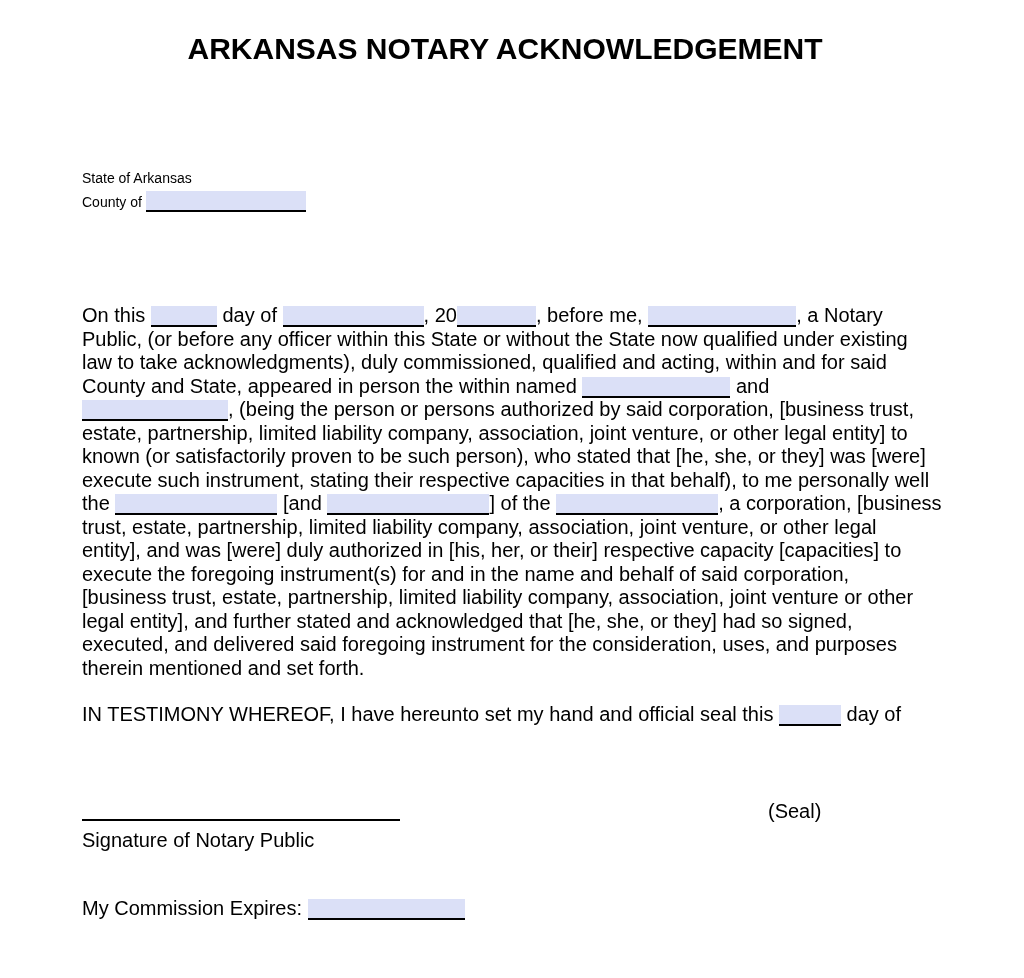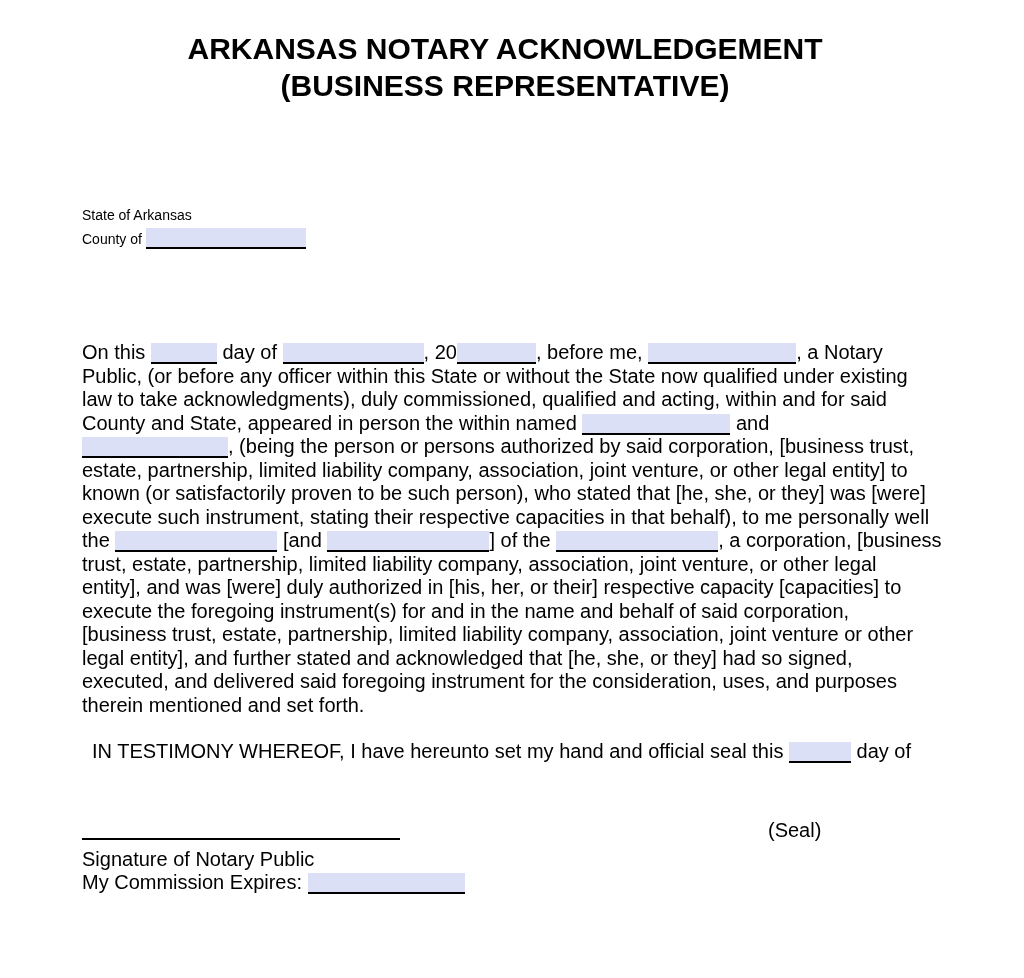--- a/index.html
+++ b/index.html
@@ -22,60 +22,59 @@
     padding-top: 30px;
     text-align: center;
     font-weight: bold;
     font-size: 30px;
     line-height: 37px;
     letter-spacing: 0px;
   }
   .jurisdiction { margin-top: 100px; font-size: 14px; line-height: 23.5px; }
   .par { font-size: 20px; line-height: 23.5px; }
   .acknowledgment { margin-top: 90px; }
-  .testimony-par { margin-top: 23px; margin-left: 10px; }
+  .testimony-par { margin-top: 23px; }
   .line { white-space: pre; }
   .blank {
     display: inline-block;
     height: 19px;
     background: #dbe0f7;
     border-bottom: 2px solid #000000;
     vertical-align: -5px;
   }
   .sig-row {
-    margin-top: 55px;
+    margin-top: 73px;
     position: relative;
     height: 24px;
     font-size: 20px;
     line-height: 23.5px;
   }
   .sig-line {
     position: absolute;
     left: 0;
     bottom: 3px;
     width: 318px;
     height: 0;
     border-top: 2px solid #000000;
   }
   .seal {
     position: absolute;
     left: 686px;
     top: 0;
   }
   .sig-label-row { margin-top: 5px; font-size: 20px; line-height: 23.5px; }
-  .commission-row { font-size: 20px; line-height: 23.5px; }
+  .commission-row { margin-top: 45px; font-size: 20px; line-height: 23.5px; }
 </style>
 </head>
 <body>
 
 <div class="page">
 
   <div class="title-block">
     <div>ARKANSAS NOTARY ACKNOWLEDGEMENT</div>
-    <div>(BUSINESS REPRESENTATIVE)</div>
   </div>
 
   <div class="jurisdiction">
     <div class="line">State of Arkansas</div>
     <div>
         <div class="line"><span>County of </span><span class="blank" style="width: 160px;"></span></div>
       </div>
   </div>
 
   <div class="par acknowledgment">

